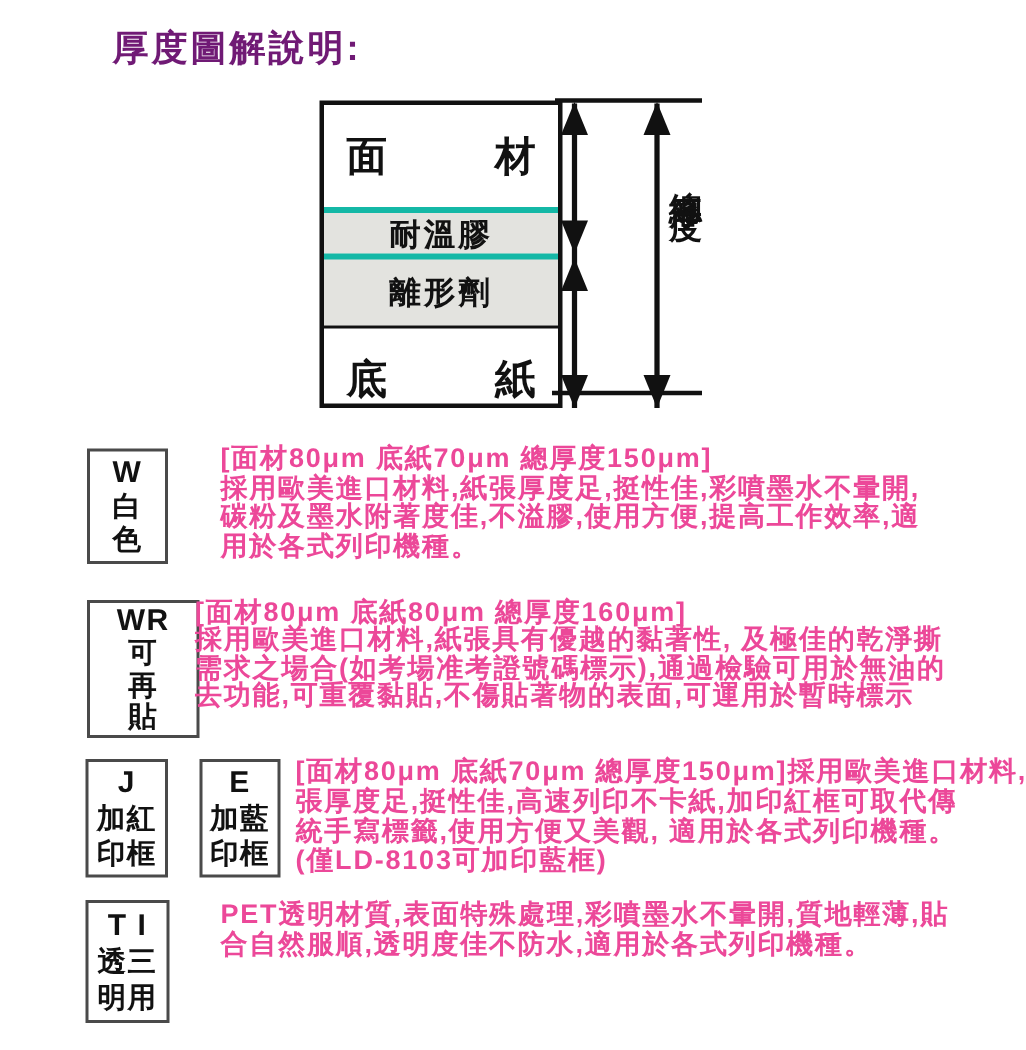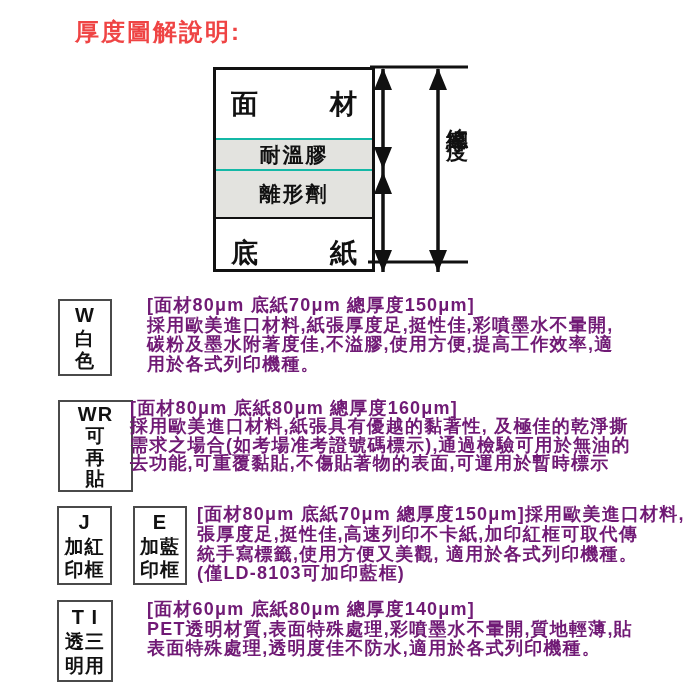--- a/index.html
+++ b/index.html
@@ -2,52 +2,52 @@
 <html><head>
 <meta charset="utf-8">
 <style>
   html,body{margin:0;padding:0;background:#ffffff;}
   .canvas{
     position:relative;width:684px;height:700px;background:#ffffff;overflow:hidden;
     font-family:"Liberation Sans","DejaVu Sans",sans-serif;
   }
   .title{
     position:absolute;left:75px;top:16px;margin:0;
-    font-size:24px;font-weight:bold;color:#ef4444;letter-spacing:2px;
+    font-size:24px;font-weight:bold;color:#701a75;letter-spacing:2px;
   }
   
   .layerbox{
     position:absolute;left:213px;top:67px;width:156px;height:199px;
     border:3px solid #111;background:#fff;
   }
   .lrow{box-sizing:border-box;color:#111;font-weight:bold;}
   .lrow.split{display:flex;justify-content:space-between;align-items:center;
     padding:0 15px;font-size:27px;}
-  .lrow.gray{background:#e3e3df;border-top:2px solid #14b8a6;
+  .lrow.gray{background:#e3e3df;border-top:4px solid #14b8a6;
     display:flex;align-items:center;justify-content:center;font-size:21px;letter-spacing:2px;}
   .row-face{height:68px;}
   .row-adhesive{height:31px;}
   .row-release{height:48px;}
   .row-backing{height:69px;border-top:2px solid #111;}
   .arrows{position:absolute;left:368px;top:58px;}
   .total-label{
     position:absolute;left:444px;top:110px;
     writing-mode:vertical-rl;text-orientation:upright;
     font-size:22px;font-weight:bold;color:#111;letter-spacing:5px;line-height:26px;
   }
   
   .codebox{
     position:absolute;box-sizing:border-box;border:2px solid #4a4a4a;background:#fff;
     display:flex;flex-direction:column;justify-content:space-evenly;align-items:center;
     color:#111;font-weight:bold;text-align:center;
   }
   .codebox .cl{line-height:1;font-size:19px;letter-spacing:1px;white-space:nowrap;}
   .codebox .cl.latin{font-size:20px;}
   
-  .para{position:absolute;color:#701a75;font-weight:bold;}
+  .para{position:absolute;color:#ec4899;font-weight:bold;}
   .pline{white-space:nowrap;font-size:18px;line-height:19.5px;letter-spacing:1.2px;}
   .para-wr .pline{line-height:18.3px;}
   .para-je .pline{line-height:19.8px;}
 </style>
 </head>
 <body>
 
 <div class="canvas">
 
   <h1 class="title">厚度圖解說明:</h1>
@@ -124,18 +124,17 @@
     <div class="pline">統手寫標籤,使用方便又美觀, 適用於各式列印機種。</div>
     <div class="pline">(僅LD-8103可加印藍框)</div>
   </div>
 
   <div class="codebox" style="left:57px;top:600px;width:56px;height:82px;">
     <div class="cl latin">T I</div>
     <div class="cl">透三</div>
     <div class="cl">明用</div>
   </div>
   <div class="para" style="left:147px;top:600px;">
-    <div class="pline">[面材60μm 底紙80μm 總厚度140μm]</div>
     <div class="pline">PET透明材質,表面特殊處理,彩噴墨水不暈開,質地輕薄,貼</div>
-    <div class="pline">表面特殊處理,透明度佳不防水,適用於各式列印機種。</div>
+    <div class="pline">合自然服順,透明度佳不防水,適用於各式列印機種。</div>
   </div>
 
 </div>
 
 </body></html>

